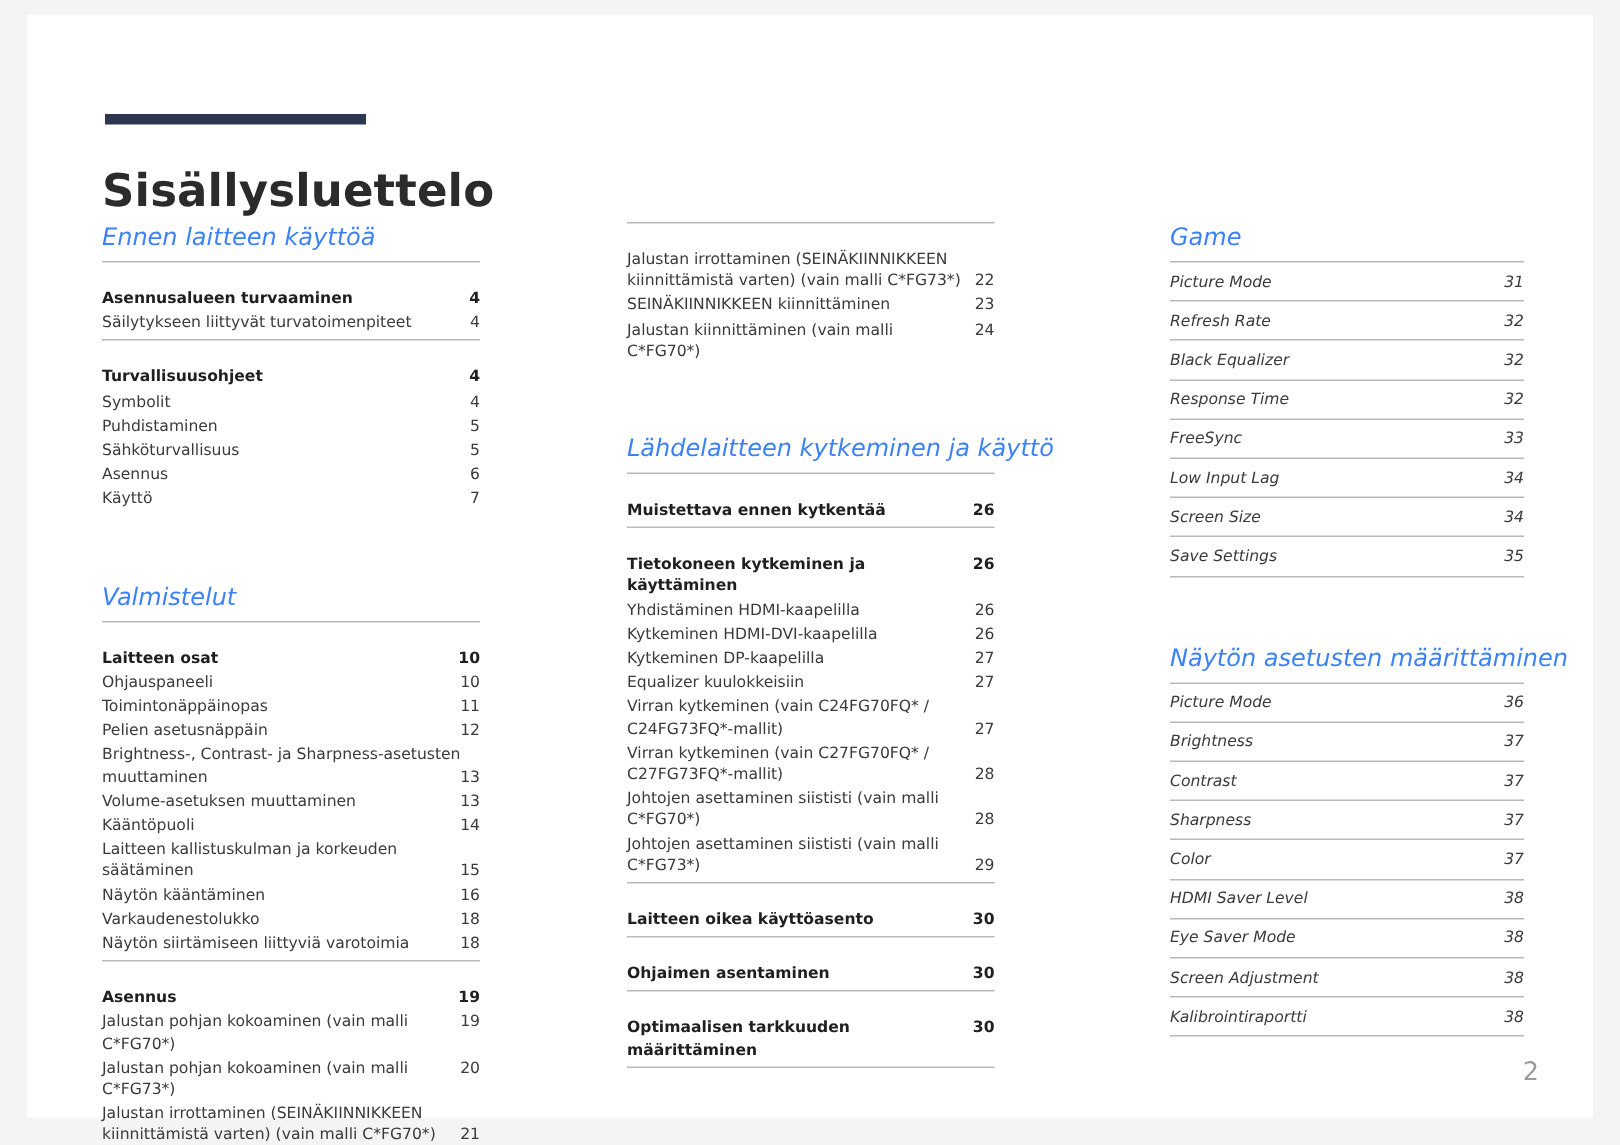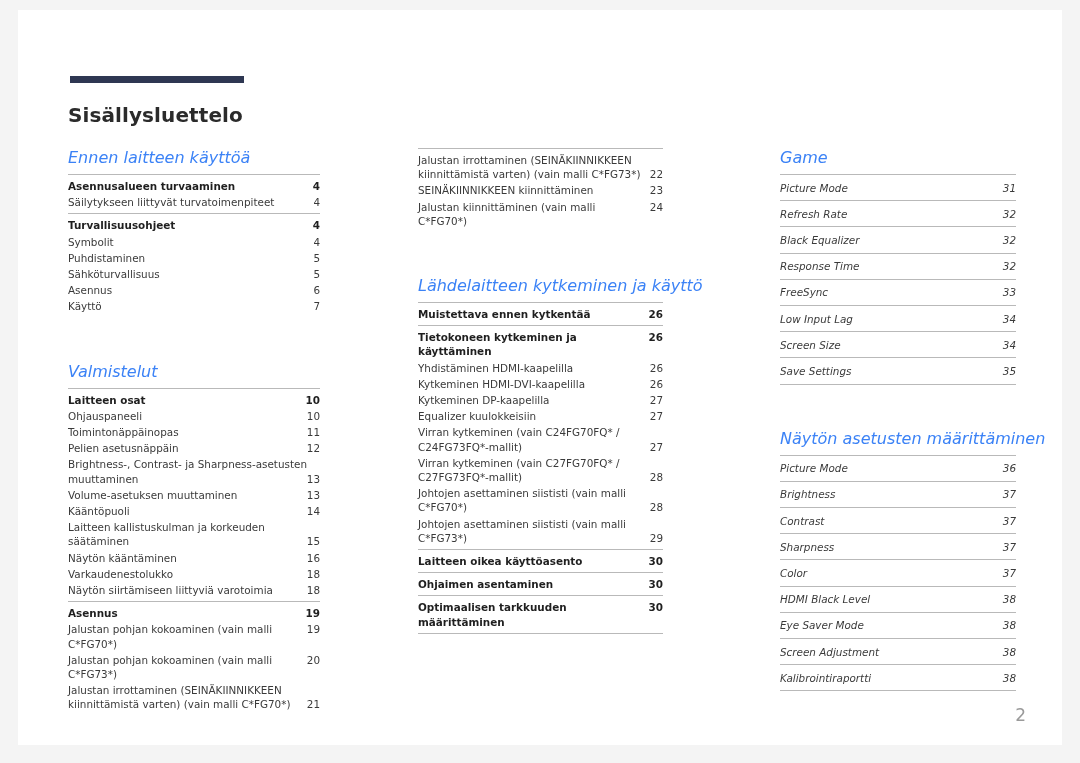--- a/index.html
+++ b/index.html
@@ -29,21 +29,21 @@
     top: 66px;
     width: 174px;
     height: 7px;
     background: #2e3752;
   }
 
   .page-title {
     position: absolute;
     left: 50px;
     top: 80px;
-    font-size: 20px;
+    font-size: 30px;
     color: #2b2b2b;
     letter-spacing: 0.1px;
     white-space: nowrap;
   }
 
   .columns {
     position: absolute;
     left: 0;
     top: 138px;
     width: 1044px;
@@ -61,21 +61,21 @@
     color: #3b82f6;
     font-size: 16px;
     margin: 0 0 7px 0;
     white-space: nowrap;
     font-style: italic;
   }
   .section-head.spaced-top { margin-top: 44px; }
 
   .group {
     border-top: 1px solid #b9b9b9;
-    padding-top: 3px;
+    padding-top: 16px;
     padding-bottom: 3px;
   }
   .group.last { border-bottom: 1px solid #b9b9b9; }
 
   .entry {
     display: flex;
     align-items: flex-start;
     justify-content: space-between;
     font-size: 10.4px;
     color: #3a3a3a;
@@ -363,21 +363,21 @@
           </div>
           <div class="entry">
             <span class="label">Sharpness</span>
             <span class="pg">37</span>
           </div>
           <div class="entry">
             <span class="label">Color</span>
             <span class="pg">37</span>
           </div>
           <div class="entry">
-            <span class="label">HDMI Black Level</span>
+            <span class="label">HDMI Saver Level</span>
             <span class="pg">38</span>
           </div>
           <div class="entry">
             <span class="label">Eye Saver Mode</span>
             <span class="pg">38</span>
           </div>
           <div class="entry">
             <span class="label">Screen Adjustment</span>
             <span class="pg">38</span>
           </div>

